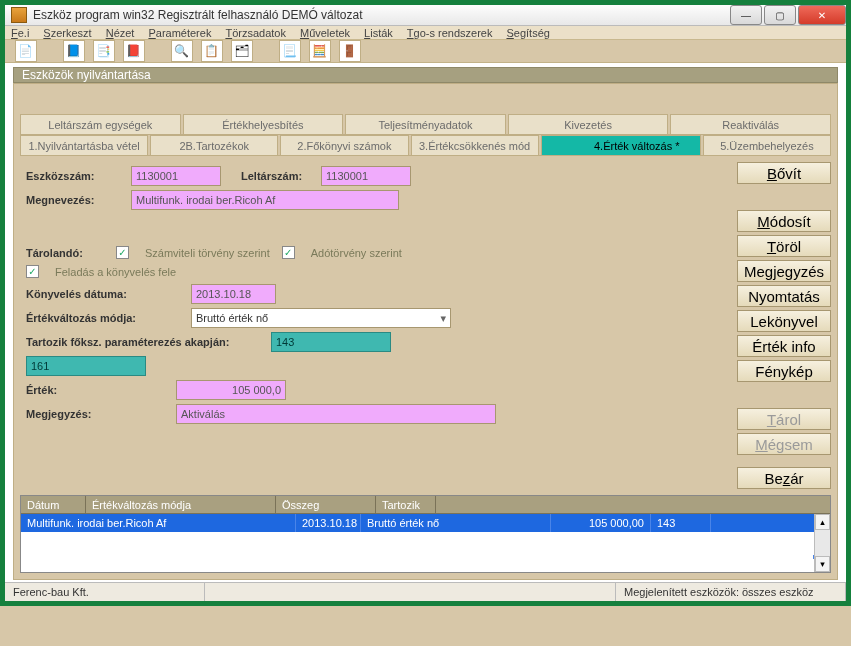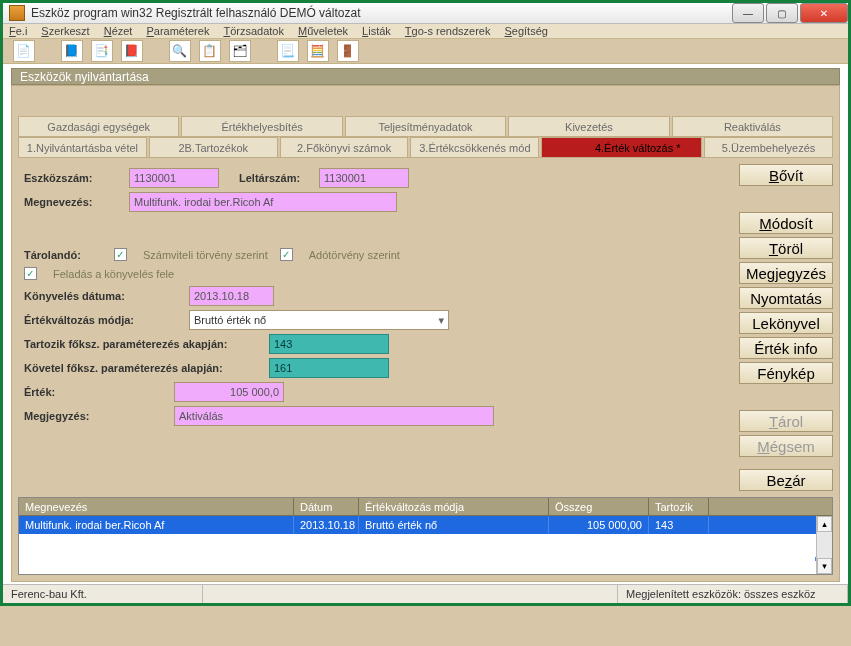--- a/index.html
+++ b/index.html
@@ -9,21 +9,21 @@
     font-size: 11px;
     background: #d7c7a8;
     width: 851px;
     height: 646px;
     overflow: hidden;
   }
   .window {
     width: 851px;
     height: 606px;
     background: #fff;
-    border: 3px solid #15803d;
+    border: 5px solid #15803d;
     display: flex;
     flex-direction: column;
   }
   .titlebar {
     height: 28px;
     background: linear-gradient(#fdfdfd, #e8e8e8);
     display: flex;
     align-items: center;
     padding: 0 0 0 6px;
     border-bottom: 1px solid #bbb;
@@ -107,21 +107,21 @@
     background: #e9e0c9;
     border: 1px solid #bfae85;
     border-bottom: none;
     display: flex; align-items: center; justify-content: center;
     color: #6b6b6b;
     margin-right: 2px;
     font-size: 11px;
     white-space: nowrap;
     overflow: hidden;
   }
-  .tab.active { background: #b91c1c; color: #000; font-weight: normal; padding-left: 32px; }
+  .tab.active { background: #14b8a6; color: #000; font-weight: normal; padding-left: 32px; }
   .tab.last { margin-right: 0; }
   .content-row {
     display: flex;
     margin: 6px 6px 0 6px;
     flex: 1;
   }
   .form-area {
     flex: 1;
     background: #d7c7a8;
   }
@@ -309,21 +309,21 @@
     <div class="tbtn">📃</div>
     <div class="tbtn">🧮</div>
     <div class="tbtn">🚪</div>
   </div>
 
   <div class="panel-title">Eszközök nyilvántartása</div>
 
   <div class="main-area">
 
     <div class="tabrow">
-      <div class="tab">Gazdasági egységek</div>
+      <div class="tab">Leltárszám egységek</div>
       <div class="tab">Értékhelyesbítés</div>
       <div class="tab">Teljesítményadatok</div>
       <div class="tab">Kivezetés</div>
       <div class="tab last">Reaktiválás</div>
     </div>
     <div class="tabrow tabrow2">
       <div class="tab">1.Nyilvántartásba vétel</div>
       <div class="tab">2B.Tartozékok</div>
       <div class="tab">2.Főkönyvi számok</div>
       <div class="tab">3.Értékcsökkenés mód</div>
@@ -369,21 +369,20 @@
             <div class="lbl" style="width:165px">Értékváltozás módja:</div>
             <div class="select">
                 <span>Bruttó érték nő</span>
               </div>
           </div>
           <div class="form-line">
             <div class="long-lbl">Tartozik főksz. paraméterezés akapján:</div>
             <div class="teal-input">143</div>
           </div>
           <div class="form-line">
-            <div class="long-lbl">Követel főksz. paraméterezés alapján:</div>
             <div class="teal-input">161</div>
           </div>
 
           <div class="form-line">
             <div class="lbl" style="width:150px">Érték:</div>
             <div class="input w110" style="justify-content:flex-end">105 000,0</div>
           </div>
           <div class="form-line">
             <div class="lbl" style="width:150px">Megjegyzés:</div>
             <div class="input" style="width:320px">Aktiválás</div>
@@ -416,21 +415,20 @@
           </div>
         <div style="height:6px"></div>
         <div class="btn">
             <span>Be<u>z</u>ár</span>
           </div>
       </div>
     </div>
 
     <div class="table-wrap">
       <div class="thead">
-        <div class="th col-meg">Megnevezés</div>
         <div class="th col-dat">Dátum</div>
         <div class="th col-mod">Értékváltozás módja</div>
         <div class="th col-osz">Összeg</div>
         <div class="th col-tar">Tartozik</div>
         <div class="th col-kov">Követel</div>
       </div>
       <div class="tablebody-row" style="flex:1">
         <div class="tbody" style="flex:1">
           <div class="trow">
             <div class="td col-meg">Multifunk. irodai ber.Ricoh Af</div>

